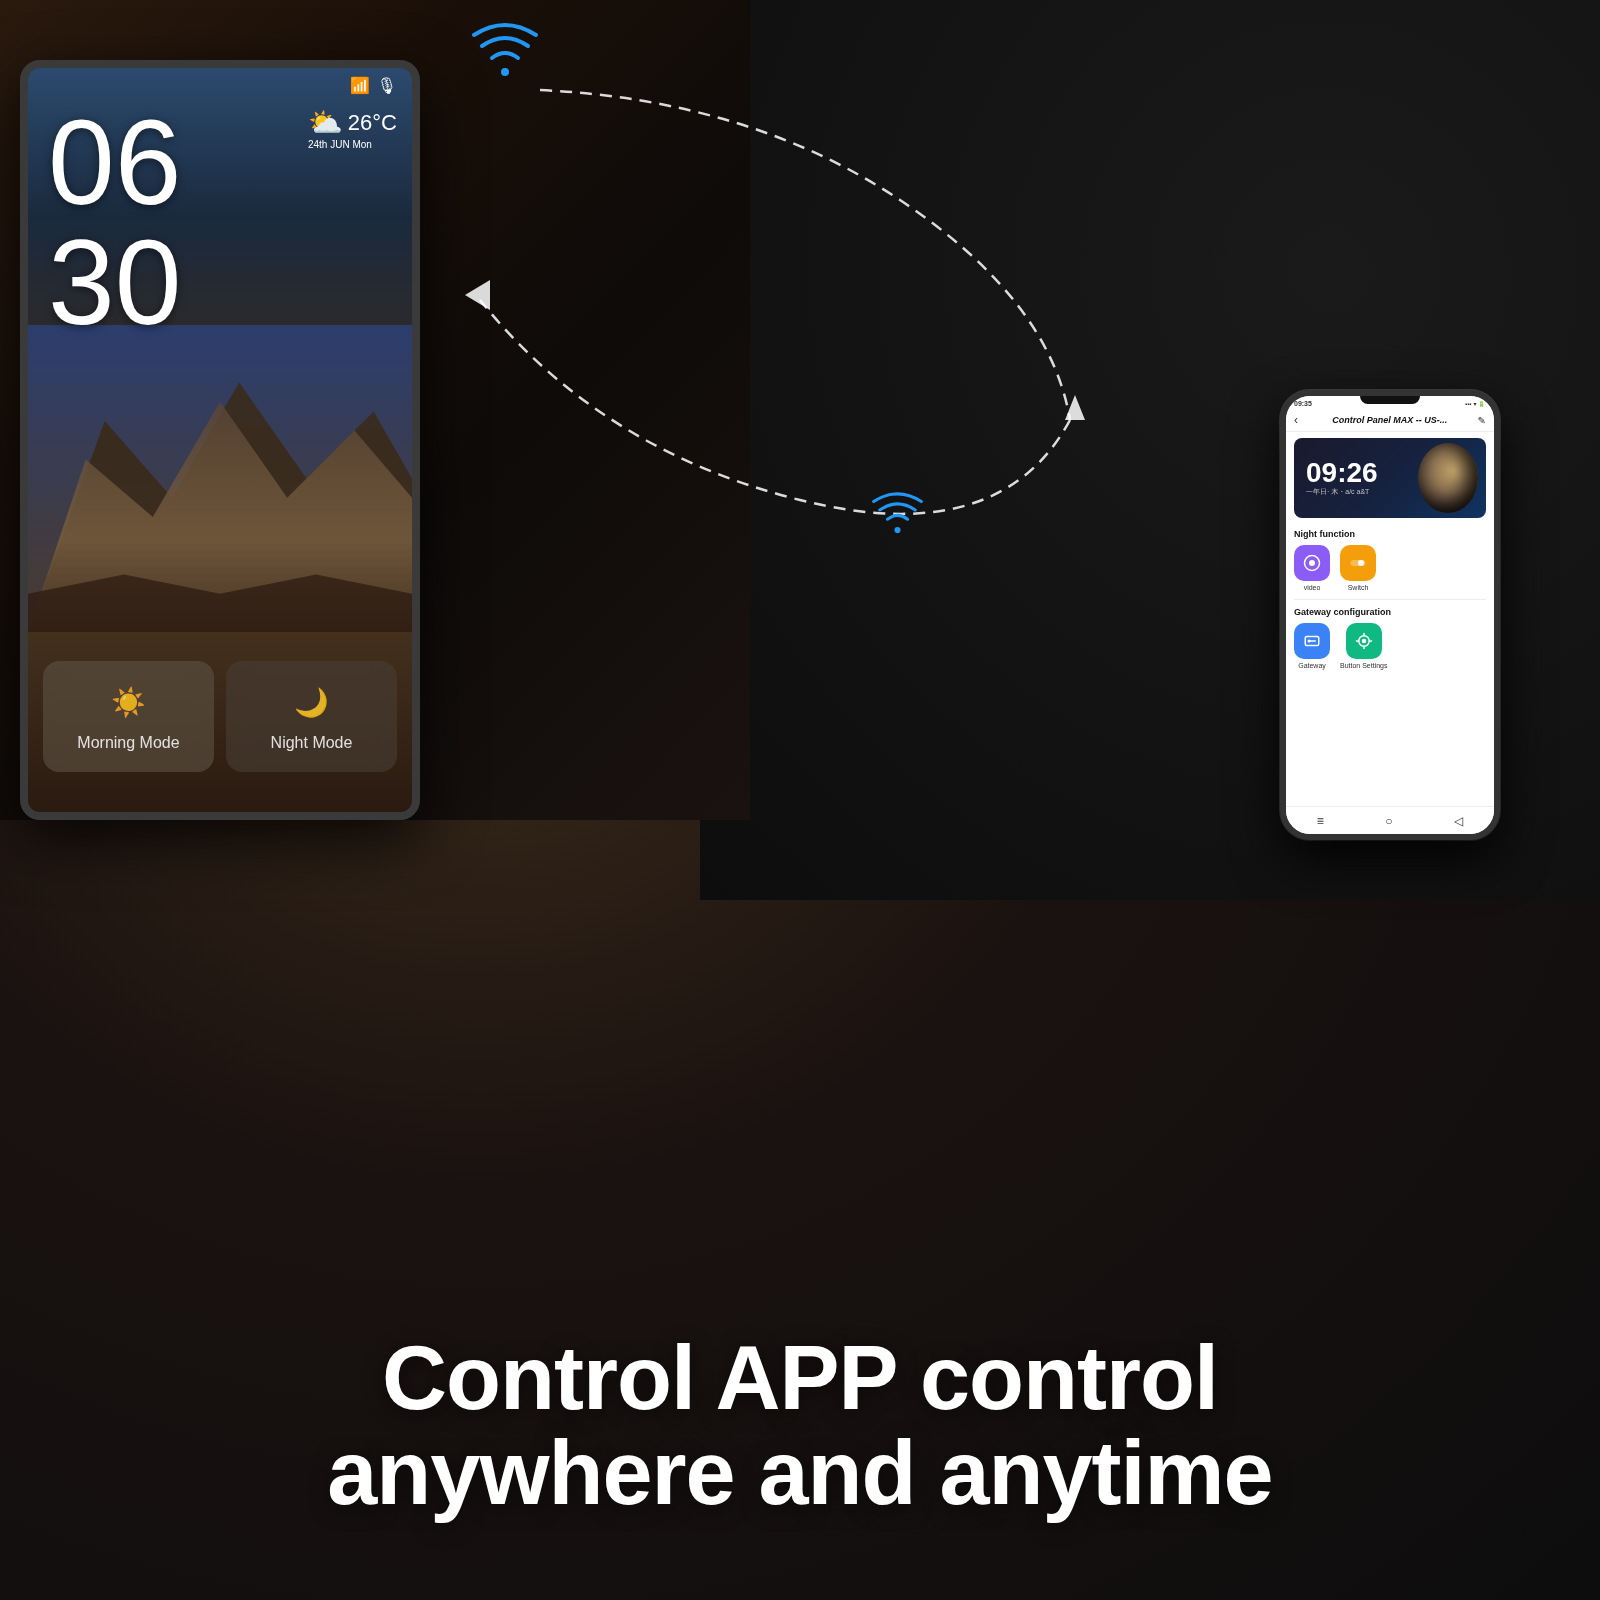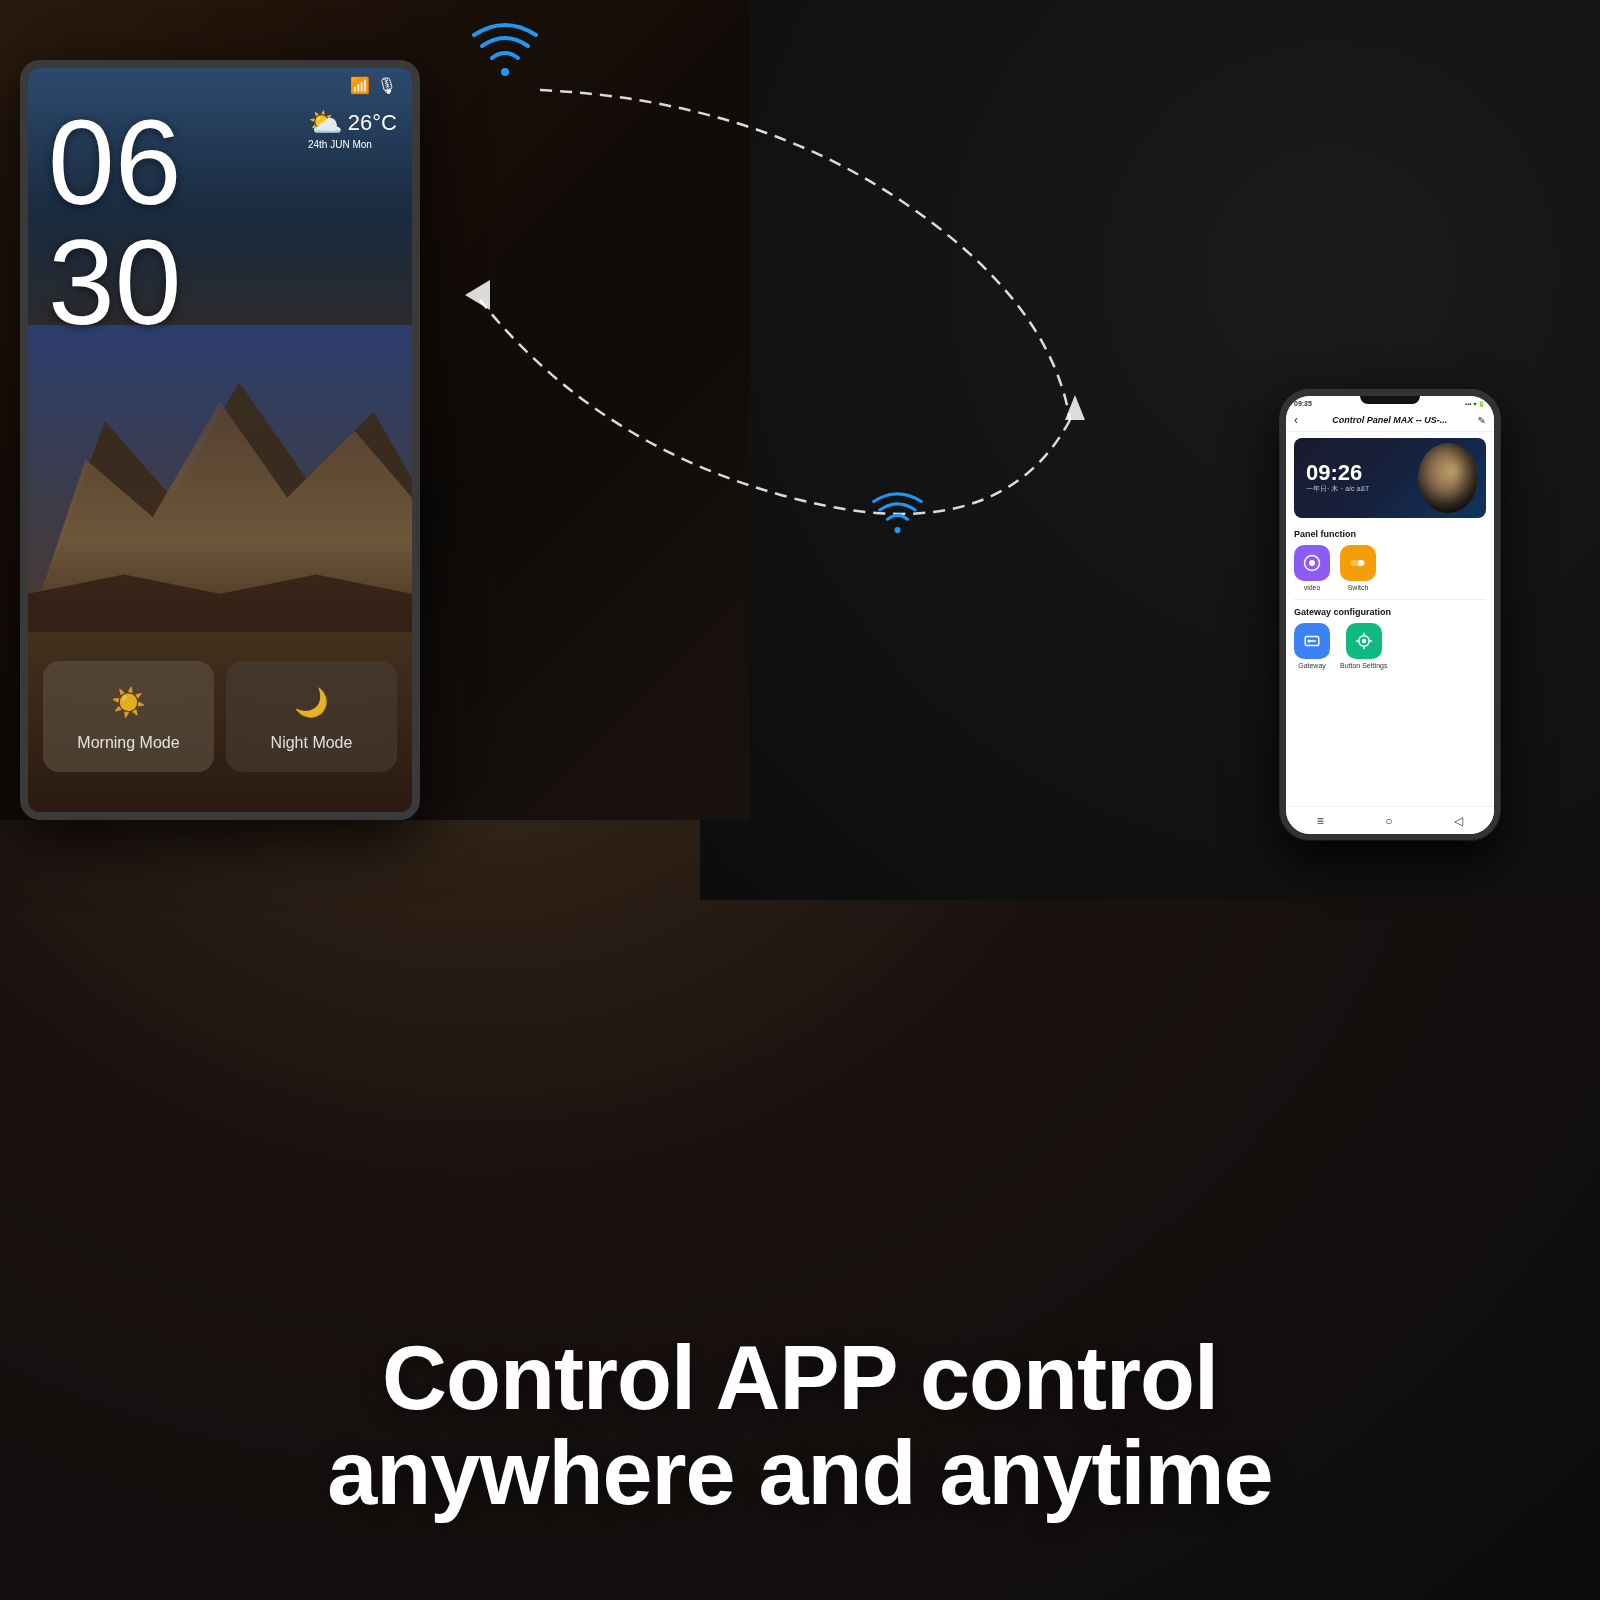--- a/index.html
+++ b/index.html
@@ -324,24 +324,25 @@
     }
 
     .phone-banner-time {
       position: absolute;
       left: 12px;
       top: 50%;
       transform: translateY(-50%);
     }
 
     .phone-banner-clock {
-      font-size: 22px;
+      font-size: 28px;
       font-weight: bold;
       color: white;
       line-height: 1;
+      text-align: center;
     }
 
     .phone-banner-date {
       font-size: 7px;
       color: rgba(255,255,255,0.7);
     }
 
     .phone-banner-moon {
       position: absolute;
       right: 8px;
@@ -562,21 +563,21 @@
       </div>
 
       <div class="phone-banner">
         <div class="phone-banner-time">
           <div class="phone-banner-clock">09:26</div>
           <div class="phone-banner-date">一年日· 木・a/c a&amp;T</div>
         </div>
         <div class="phone-banner-moon"></div>
       </div>
 
-      <div class="phone-section-title">Panel function</div>
+      <div class="phone-section-title">Night function</div>
       <div class="phone-function-grid">
         <div class="phone-func-item">
           <div class="func-icon purple">
             <svg width="18" height="18" viewBox="0 0 24 24" fill="white">
               <circle cx="12" cy="12" r="10" fill="none" stroke="white" stroke-width="2"></circle>
               <circle cx="12" cy="12" r="4" fill="white"></circle>
             </svg>
           </div>
           <span class="func-label">video</span>
         </div>

